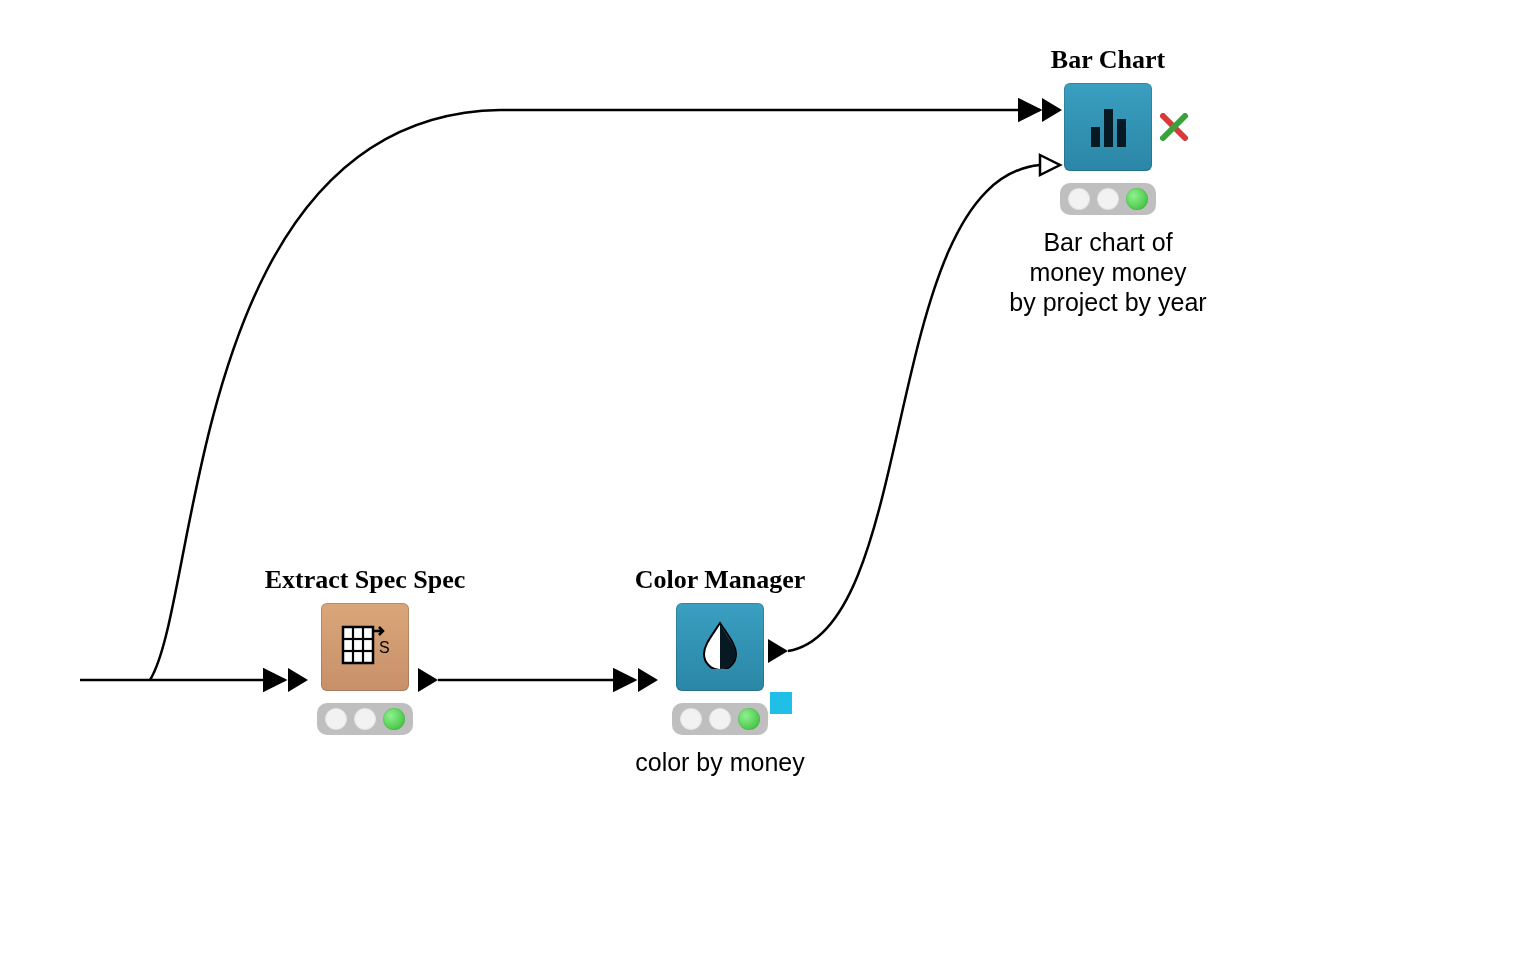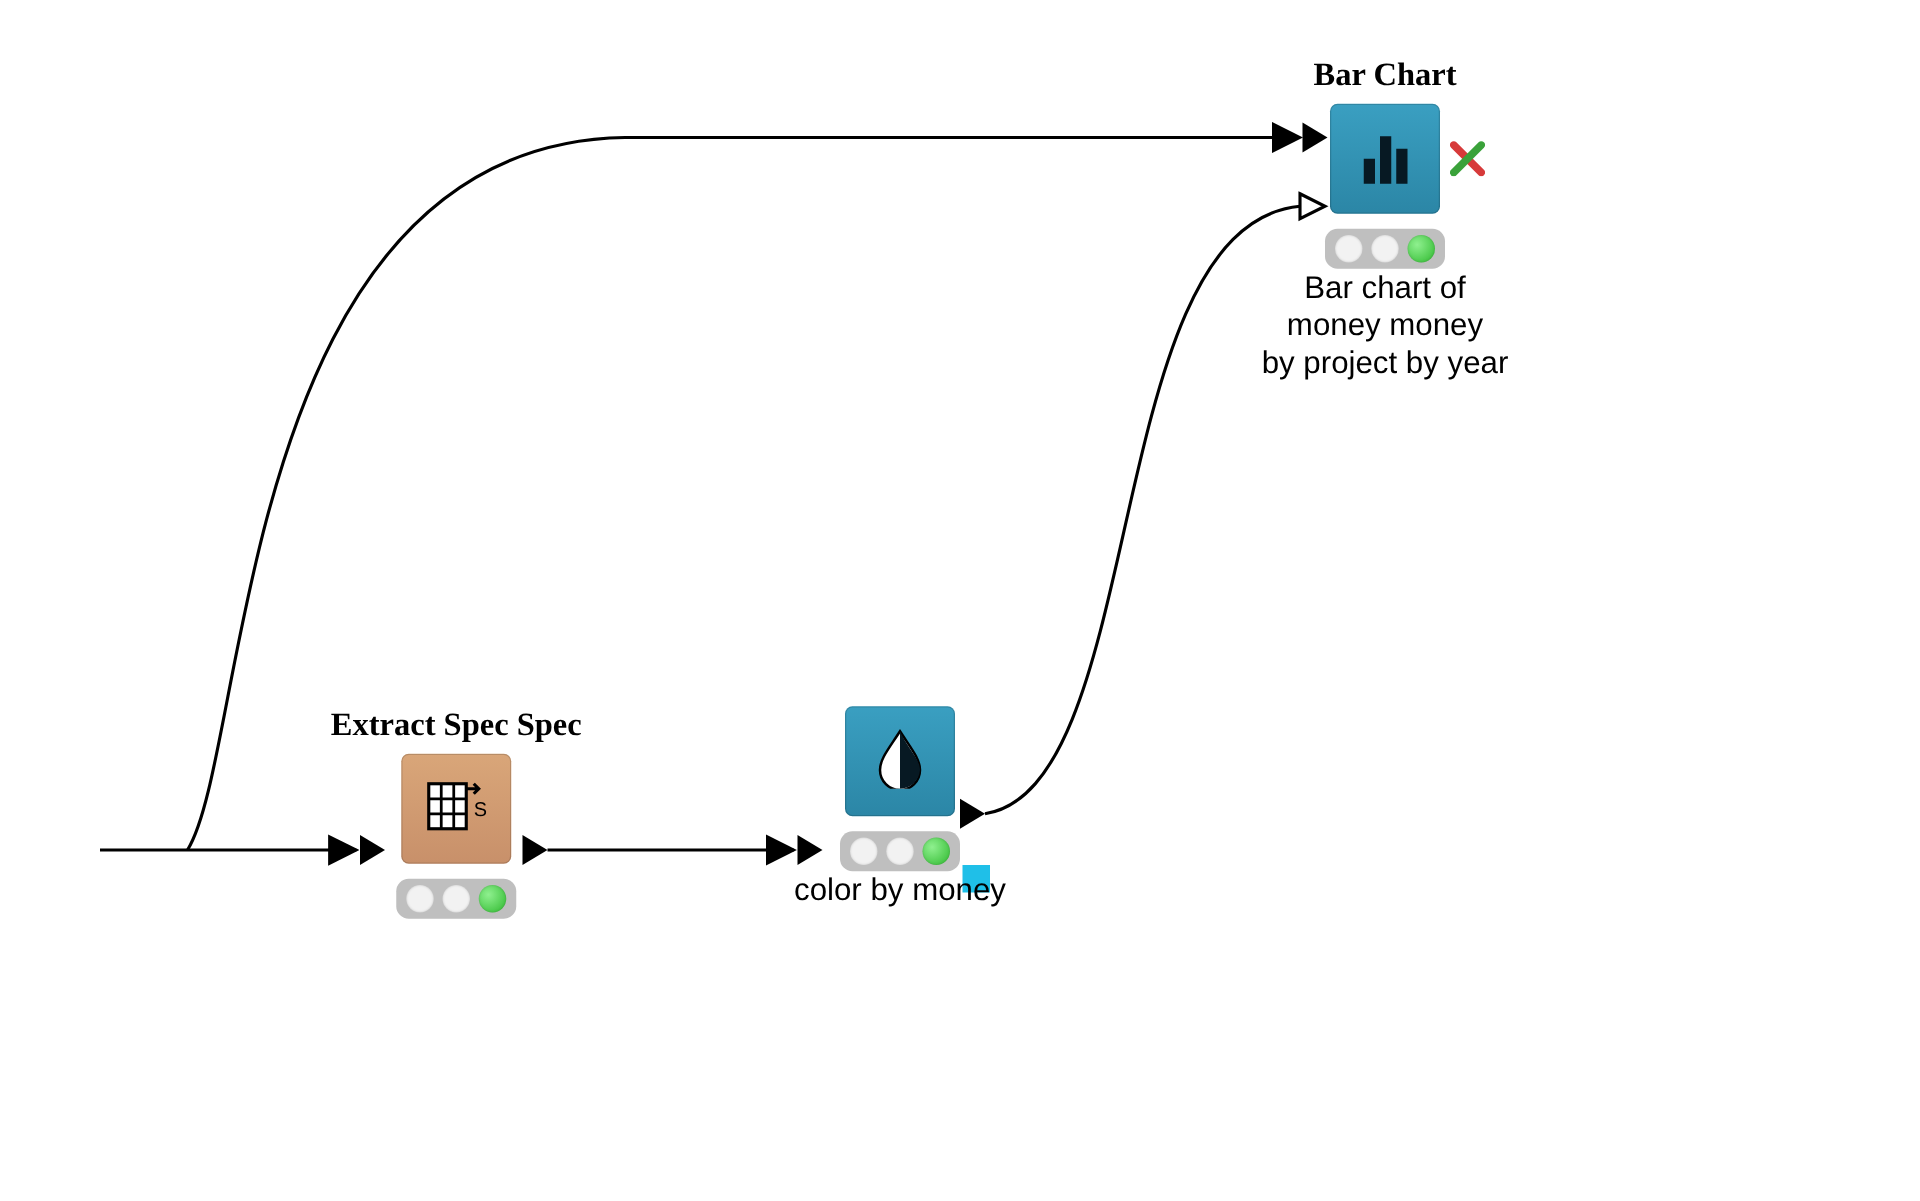--- a/index.html
+++ b/index.html
@@ -71,20 +71,21 @@
     border-radius: 50%;
     background: #f2f2f2;
     box-shadow: inset 0 0 2px rgba(0,0,0,0.2);
   }
   .light.green {
     background: radial-gradient(circle at 35% 35%, #8ff08f, #2db82d);
   }
   .node-desc {
     font-size: 25px;
     color: #000;
+    margin-top: 12px;
     line-height: 1.2;
     white-space: nowrap;
     text-align: center;
   }
   
   .icon-barchart {
     display: flex;
     align-items: flex-end;
     gap: 4px;
     height: 40px;
@@ -191,20 +192,21 @@
     </div>
     <div class="traffic">
       <span class="light"></span>
         <span class="light"></span>
         <span class="light green"></span>
     </div>
     <div class="node-desc"></div>
   </div>
 
   <div class="node" style="left: 580px; top: 565px; width: 280px;">
+    <div class="node-title">Color Manager</div>
     <div class="node-box box-blue">
       <span>
         <svg class="icon-drop" viewBox="0 0 38 48">
           <path d="M19 2 C 10 16, 3 24, 3 33 A 16 16 0 0 0 35 33 C 35 24, 28 16, 19 2 Z" fill="#fff" stroke="#000" stroke-width="2"></path>
           <path d="M19 2 C 24 14, 35 24, 35 33 A 16 16 0 0 1 19 48 Z" fill="#071923"></path>
         </svg>
       </span>
     </div>
     <div class="traffic">
       <span class="light"></span>

